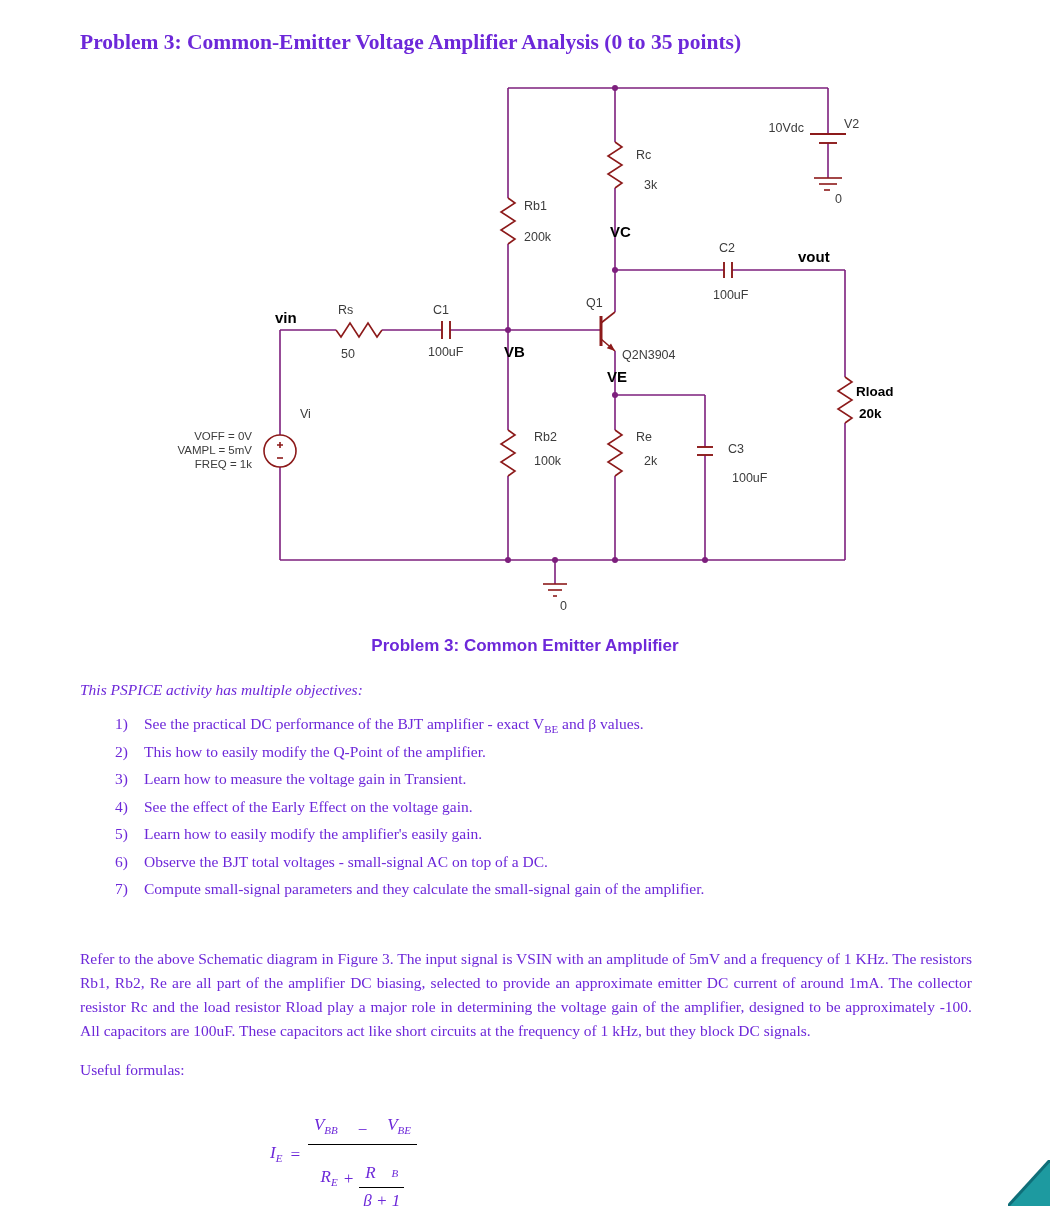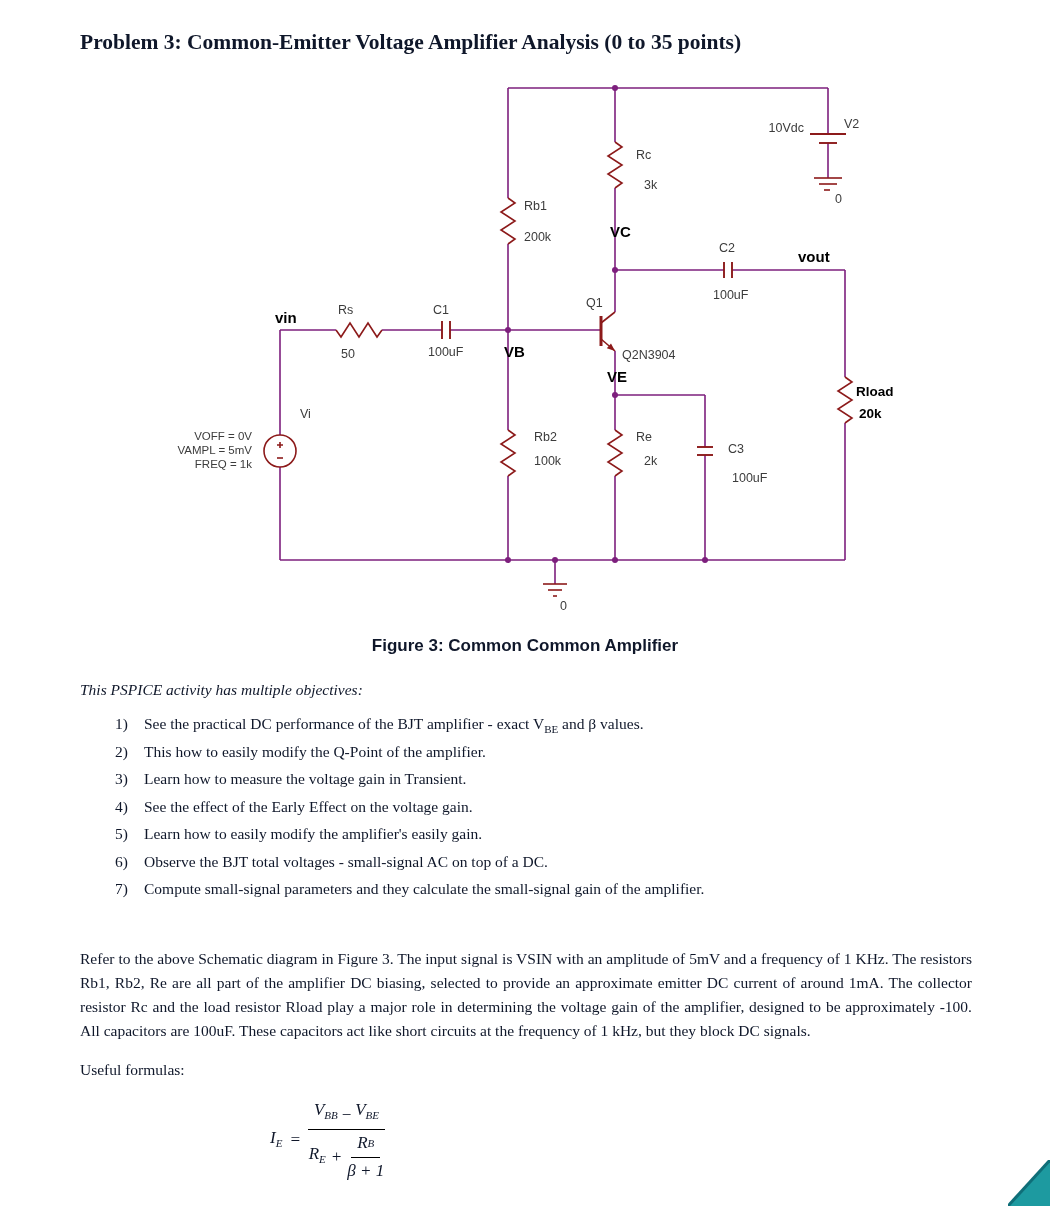--- a/index.html
+++ b/index.html
@@ -6,21 +6,21 @@
     --wire-color:#7d1f7d;
     --comp-color:#8c1a1a;
     --label-color:#3c3c3c;
     --corner-accent:#1d9aa0;
     --corner-edge:#0f6e78;
   }
   *{box-sizing:border-box;}
   html,body{margin:0;padding:0;background:#ffffff;}
   .page{
     position:relative;width:1050px;height:1206px;background:#ffffff;
-    font-family:"Liberation Serif",serif;color:#0f172a;overflow:hidden;
+    font-family:"Liberation Serif",serif;color:#6d28d9;overflow:hidden;
   }
   .title{
     position:absolute;left:80px;top:30px;width:900px;
     font-size:21.5px;font-weight:bold;
   }
   .schematic{position:absolute;left:0;top:70px;}
   
   .wire path{stroke:var(--wire-color,#7d1f7d);stroke-width:1.6;fill:none;}
   .comp{stroke:var(--comp-color,#8c1a1a);stroke-width:1.6;fill:none;}
   .comp-thick{stroke:var(--comp-color,#8c1a1a);stroke-width:3;fill:none;}
@@ -45,22 +45,22 @@
   .obj-text{flex:1;}
   .ssub{font-size:11px;line-height:0;}
   .paragraph{margin-top:44px;text-align:justify;}
   .formulas-label{margin-top:11px;}
   .formula{
     margin:10px 0 0 190px;display:flex;align-items:center;gap:7px;
     font-style:italic;font-size:17px;
   }
   .formula sub{font-size:11px;}
   .frac{display:inline-flex;flex-direction:column;align-items:center;}
-  .frac .fnum{display:flex;align-items:flex-end;justify-content:center;gap:0;
-    border-bottom:1.2px solid #000;padding:0 6px 2px 6px;}
+  .frac .fnum{display:flex;align-items:flex-end;justify-content:center;gap:16px;
+    border-bottom:1.2px solid #000;padding:0 6px 2px 6px;margin-top:15px;}
   .frac .fden{display:flex;align-items:center;justify-content:center;gap:2px;padding-top:1px;}
   .fop{padding:0 3px;}
   .corner-svg{position:absolute;right:0;bottom:0;}
   .corner-tri{fill:var(--corner-accent,#1d9aa0);}
   .corner-line{stroke:var(--corner-edge,#0f6e78);stroke-width:3;}
 </style>
 </head>
 <body>
 
 <div class="page">
@@ -207,21 +207,21 @@
 
     <g>
       <text class="nlabel" x="275" y="323">vin</text>
       <text class="nlabel" x="504" y="357">VB</text>
       <text class="nlabel" x="610" y="237">VC</text>
       <text class="nlabel" x="607" y="382">VE</text>
       <text class="nlabel" x="798" y="262">vout</text>
     </g>
   </svg>
 
-  <div class="caption">Figure 3: Common Common Amplifier</div>
+  <div class="caption">Problem 3: Common Emitter Amplifier</div>
 
   <div class="content">
     <p class="intro">This PSPICE activity has multiple objectives:</p>
 
     <div class="objectives">
       <div class="obj-item">
         <span class="obj-num">1)</span>
         <span class="obj-text"><span>See the practical DC performance of the BJT amplifier - exact V</span><sub class="ssub">BE</sub><span> and β values.</span></span>
       </div>
       <div class="obj-item">

